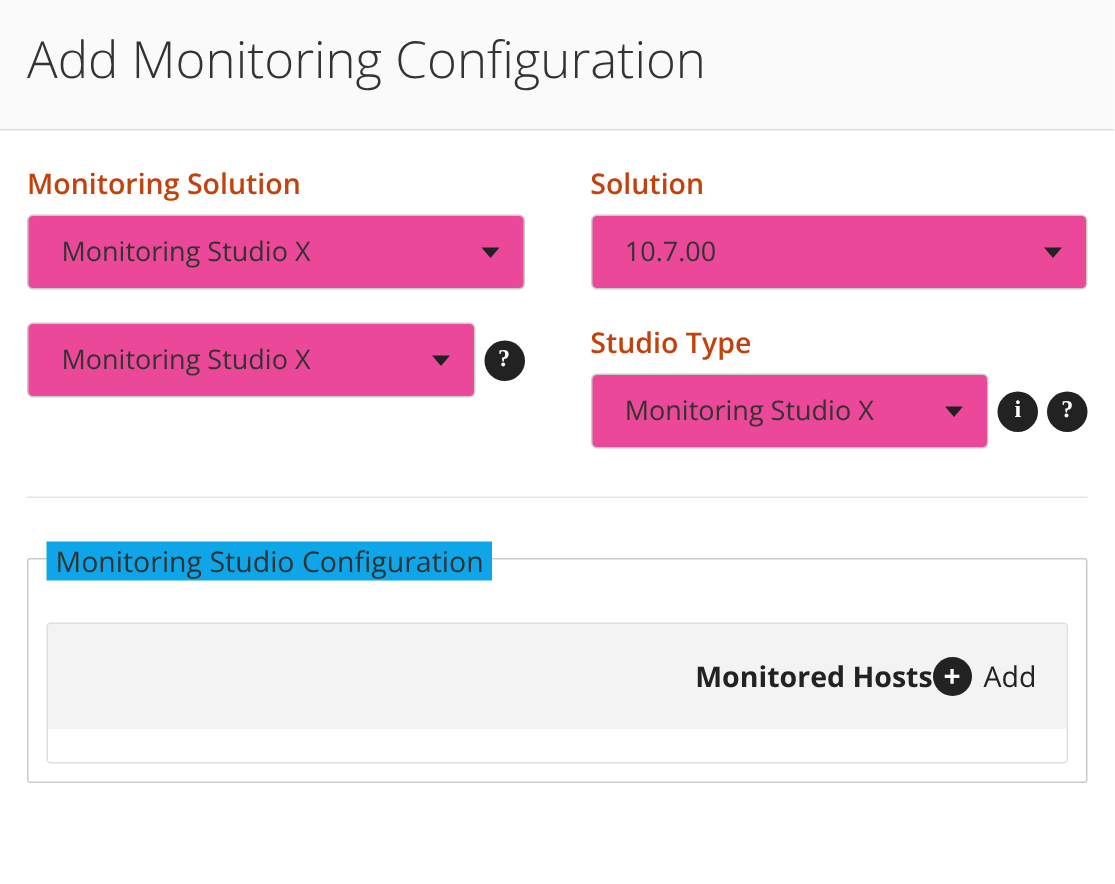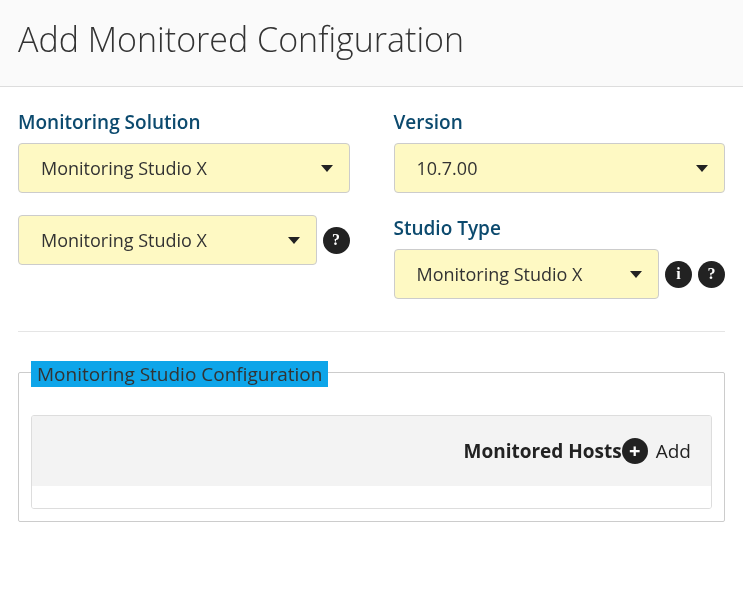--- a/index.html
+++ b/index.html
@@ -27,42 +27,42 @@
     margin-bottom: 22px;
     align-items: flex-start;
   }
   .field {
     flex: 1;
     min-width: 0;
   }
   .field-label {
     font-weight: 600;
     font-size: 19px;
-    color: #0c4a6e;
+    color: #c2410c;
     margin-bottom: 8px;
     display: block;
   }
   .control-line {
     display: flex;
     align-items: center;
     gap: 6px;
   }
   .select {
     flex: 1;
     display: flex;
     align-items: center;
     justify-content: space-between;
     border: 1px solid #ccc;
     border-radius: 4px;
     height: 50px;
     padding: 0 16px 0 22px;
     font-size: 18px;
     color: #333;
     cursor: pointer;
-    background: #fef9c3;
+    background: #ec4899;
   }
   .caret {
     width: 0; height: 0;
     border-left: 6px solid transparent;
     border-right: 6px solid transparent;
     border-top: 7px solid #222;
   }
   .icon-btn {
     width: 27px; height: 27px;
     border-radius: 50%;
@@ -137,38 +137,38 @@
   }
   .panel-body {
     height: 22px;
     background: #fff;
   }
 </style>
 </head>
 <body>
 
 <div class="page-header">
-  <h1>Add Monitored Configuration</h1>
+  <h1>Add Monitoring Configuration</h1>
 </div>
 
 <div class="content">
 
   <div class="row">
     <div class="field">
       <label class="field-label">Monitoring Solution</label>
       <div class="control-line">
         <div class="select">
           <span>Monitoring Studio X</span>
           <span class="caret"></span>
         </div>
       </div>
     </div>
 
     <div class="field">
-      <label class="field-label">Version</label>
+      <label class="field-label">Solution</label>
       <div class="control-line">
         <div class="select">
           <span>10.7.00</span>
           <span class="caret"></span>
         </div>
       </div>
     </div>
   </div>
 
   <div class="row">

